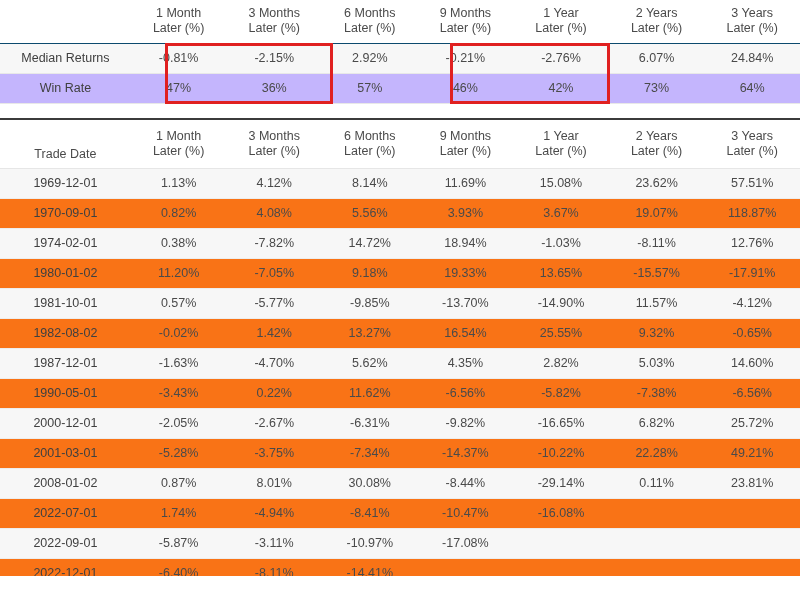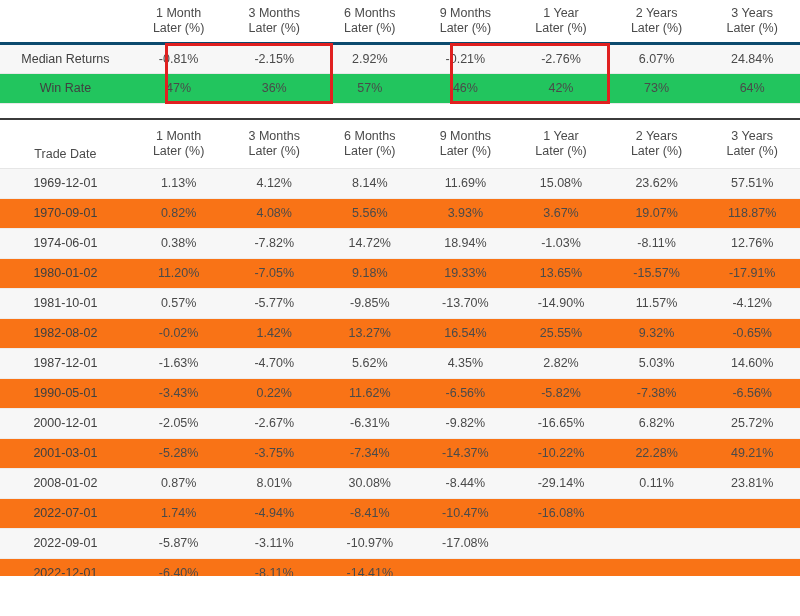--- a/index.html
+++ b/index.html
@@ -52,25 +52,25 @@
     font-size: 12.5px;
     padding-bottom: 2px;
     vertical-align: bottom;
   }
   .summary-table th .l1 { display: block; }
   .summary-table th .l2 { display: block; }
 
   .summary-table td {
     height: 30px;
     font-size: 12.5px;
-    border-top: 3px solid #0c4a6e;
+    border-top: 1px solid #0c4a6e;
     border-bottom: 1px solid #e8e8e8;
   }
   .summary-table tr.r-median td { background: #f7f7f7; }
-  .summary-table tr.r-win td { background: #22c55e; border-top: none; margin-top: 29px; }
+  .summary-table tr.r-win td { background: #c4b5fd; border-top: none; margin-top: 29px; }
 
   .rowlabel {
     color: #404040 !important;
   }
 
   .neg { color: #d9534f; margin-top: 20px; }
   .pos { color: #4a4a4a; }
 
   
   .hl-box {
@@ -272,21 +272,21 @@
             <td class="rowlabel">1970-09-01</td>
             <td class="pos">0.82%</td>
             <td class="pos">4.08%</td>
             <td class="pos">5.56%</td>
             <td class="pos">3.93%</td>
             <td class="pos">3.67%</td>
             <td class="pos">19.07%</td>
             <td class="pos">118.87%</td>
           </tr>
           <tr class="odd">
-            <td class="rowlabel">1974-06-01</td>
+            <td class="rowlabel">1974-02-01</td>
             <td class="pos">0.38%</td>
             <td class="neg">-7.82%</td>
             <td class="pos">14.72%</td>
             <td class="pos">18.94%</td>
             <td class="neg">-1.03%</td>
             <td class="neg">-8.11%</td>
             <td class="pos">12.76%</td>
           </tr>
           <tr class="even">
             <td class="rowlabel">1980-01-02</td>

